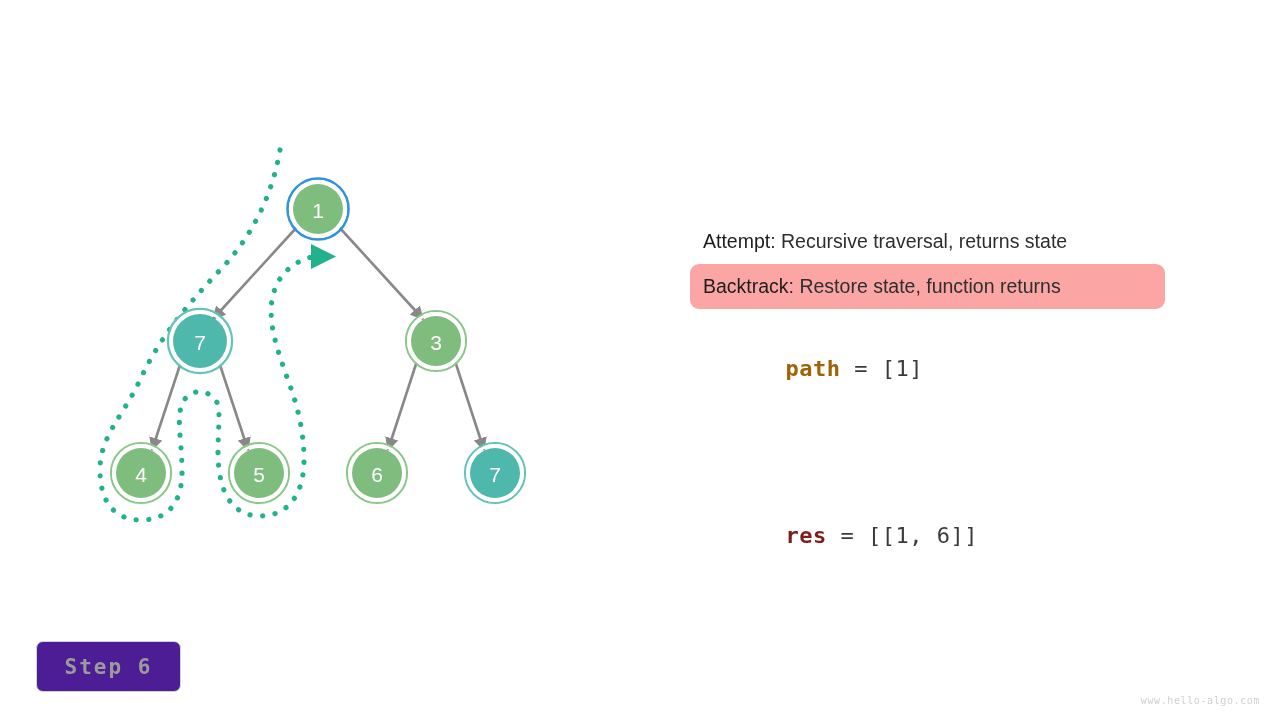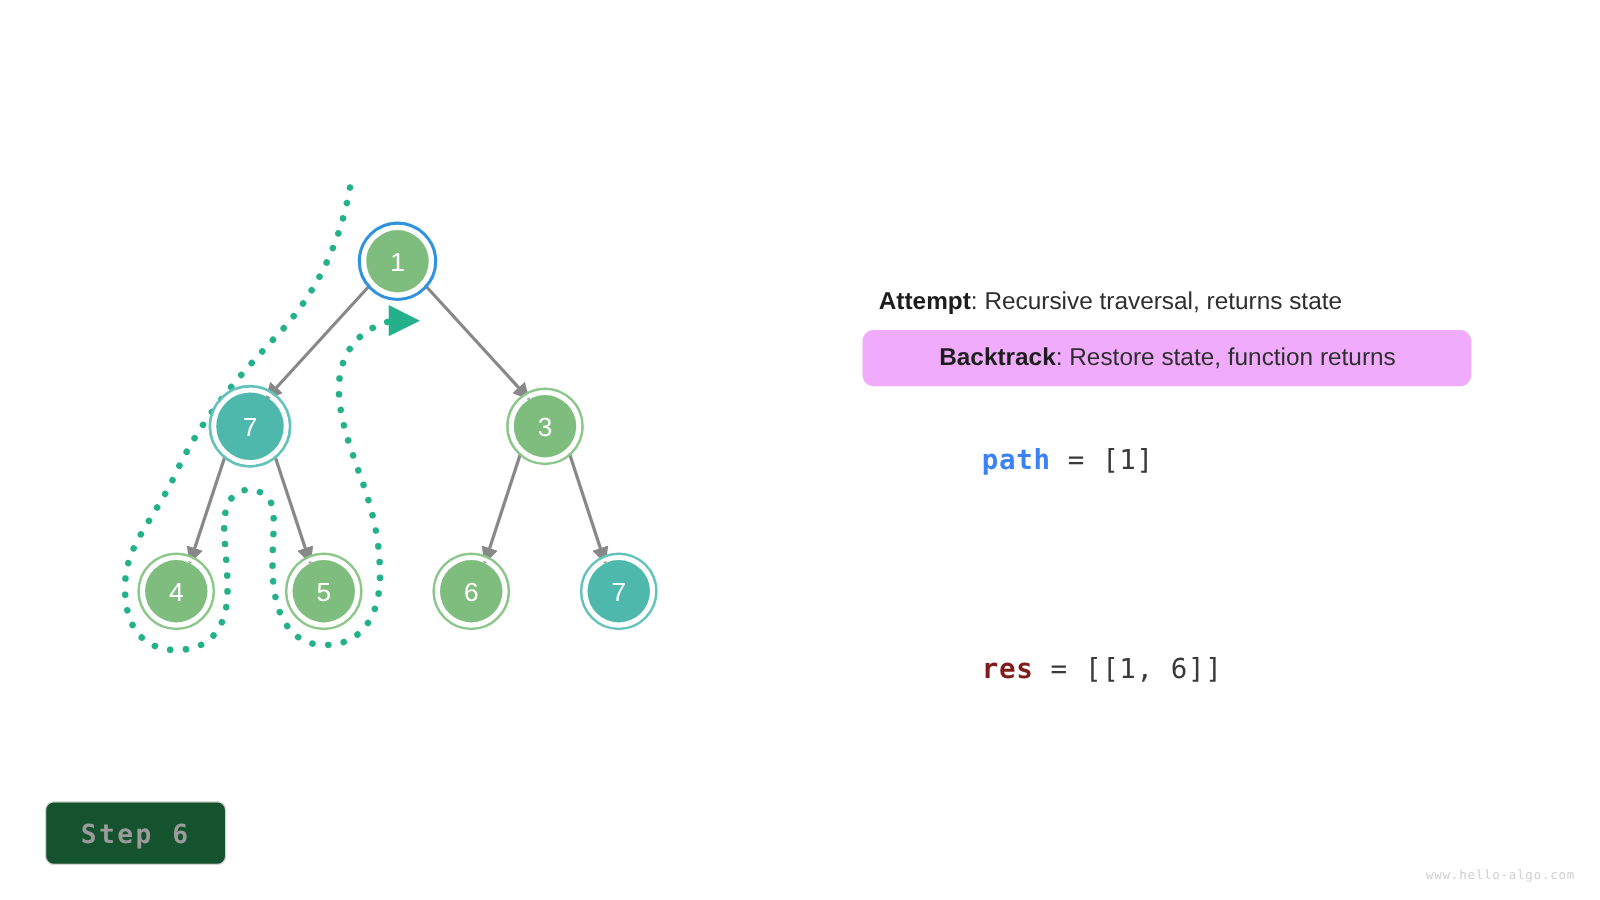--- a/index.html
+++ b/index.html
@@ -49,58 +49,57 @@
   }
 
   .desc-line {
     font-size: 19.5px;
     color: #2e2e2e;
     line-height: 1.35;
     padding: 6px 0 6px 0;
     white-space: nowrap;
   }
   .desc-line .lead {
-    font-weight: bold;
+    font-weight: normal;
     color: #1d1d1d;
   }
   .desc-line.highlight {
-    background: #f0abfc;
+    background: #fca5a5;
     border-radius: 9px;
-    padding: 9px 12px 9px 0;
+    padding: 9px 0 9px 0;
     margin-left: -13px;
     padding-left: 13px;
     width: 462px;
     margin-top: 4px;
-    text-align: center;
   }
 
   .code-line {
     font-family: "DejaVu Sans Mono", "Liberation Mono", monospace;
     font-size: 22px;
     color: #3a3a3a;
     letter-spacing: 0.5px;
     white-space: pre;
   }
   #path-row { margin-top: 22px; }
   #res-row  { margin-top: 92px; }
 
-  .var-path { color: #3b82f6; font-weight: bold; }
+  .var-path { color: #a16207; font-weight: bold; }
   .var-res  { color: #7f1d1d; font-weight: bold; }
 
   
   #step-badge {
     position: absolute;
     left: 36px;
     top: 641px;
     width: 145px;
     height: 51px;
     box-sizing: border-box;
     border: 1px solid #d4d4d4;
     border-radius: 7px;
-    background: #14532d;
+    background: #4c1d95;
     display: flex;
     align-items: center;
     justify-content: center;
     font-family: "DejaVu Sans Mono", "Liberation Mono", monospace;
     font-size: 21px;
     letter-spacing: 2px;
     color: #9b9b9b;
     font-weight: bold;
   }
 

